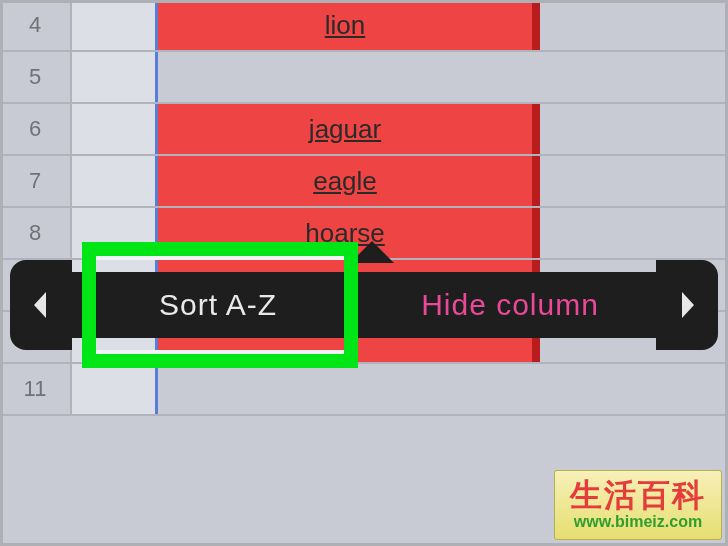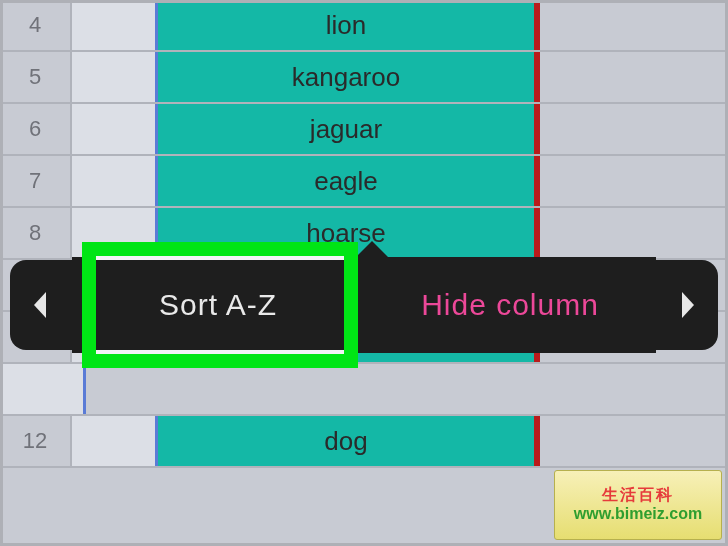--- a/index.html
+++ b/index.html
@@ -39,27 +39,28 @@
     .col-spacer {
       width: 86px;
       min-width: 86px;
       background: #dcdfe6;
       border-right: 3px solid #5a7bd6;
     }
 
     .col-data {
       width: 382px;
       min-width: 382px;
-      background: #14b8a6;
+      background: #ef4444;
       color: #2a2a2a;
       font-size: 26px;
       display: flex;
       align-items: center;
       justify-content: center;
-      border-right: 6px solid #b91c1c;
+      border-right: 8px solid #b91c1c;
+      text-decoration: underline;
     }
 
     .col-rest {
       flex: 1;
       background: #c8cbd3;
     }
 
     
     .popup-container {
       position: absolute;
@@ -79,21 +80,21 @@
       align-items: center;
       justify-content: center;
       cursor: pointer;
     }
     .arrow-btn.left { border-radius: 16px 0 0 16px; }
     .arrow-btn.right { border-radius: 0 16px 16px 0; }
     .arrow-btn svg { width: 22px; height: 30px; fill: #e7e7e7; }
 
     .menu-body {
       flex: 1;
-      height: 96px;
+      height: 66px;
       background: #1e1e1e;
       display: flex;
       align-items: stretch;
       position: relative;
     }
 
     .menu-item {
       flex: 1;
       display: flex;
       align-items: center;
@@ -146,21 +147,21 @@
       background: linear-gradient(#f7f0b8, #e6de71);
       border: 1px solid #b6b04e;
       border-radius: 3px;
       display: flex;
       flex-direction: column;
       align-items: center;
       justify-content: center;
       padding: 4px;
     }
     .watermark .cn {
-      font-size: 16px;
+      font-size: 32px;
       font-weight: 700;
       color: #e63b3b;
       line-height: 1;
       letter-spacing: 2px;
       text-align: center;
     }
     .watermark .url {
       font-size: 16px;
       color: #2f9e2f;
       font-weight: 600;
@@ -181,21 +182,20 @@
 <div class="spreadsheet">
   <div class="row">
     <div class="row-header">4</div>
     <div class="col-spacer"></div>
     <div class="col-data">lion</div>
     <div class="col-rest"></div>
   </div>
   <div class="row">
     <div class="row-header">5</div>
     <div class="col-spacer"></div>
-    <div class="col-data">kangaroo</div>
     <div class="col-rest"></div>
   </div>
   <div class="row">
     <div class="row-header">6</div>
     <div class="col-spacer"></div>
     <div class="col-data">jaguar</div>
     <div class="col-rest"></div>
   </div>
   <div class="row">
     <div class="row-header">7</div>
@@ -215,27 +215,22 @@
     <div class="col-data"></div>
     <div class="col-rest"></div>
   </div>
   <div class="row">
     <div class="row-header">10</div>
     <div class="col-spacer"></div>
     <div class="col-data"></div>
     <div class="col-rest"></div>
   </div>
   <div class="row">
-    <div class="col-spacer"></div>
-    <div class="col-rest"></div>
-  </div>
-  <div class="row">
-    <div class="row-header">12</div>
-    <div class="col-spacer"></div>
-    <div class="col-data">dog</div>
+    <div class="row-header">11</div>
+    <div class="col-spacer"></div>
     <div class="col-rest"></div>
   </div>
 </div>
 
 <div class="popup-container">
   <div class="popup-caret"></div>
   <div class="arrow-btn left">
     <svg viewBox="0 0 20 30">
         <polygon points="15,2 15,28 3,15"></polygon>
       </svg>

